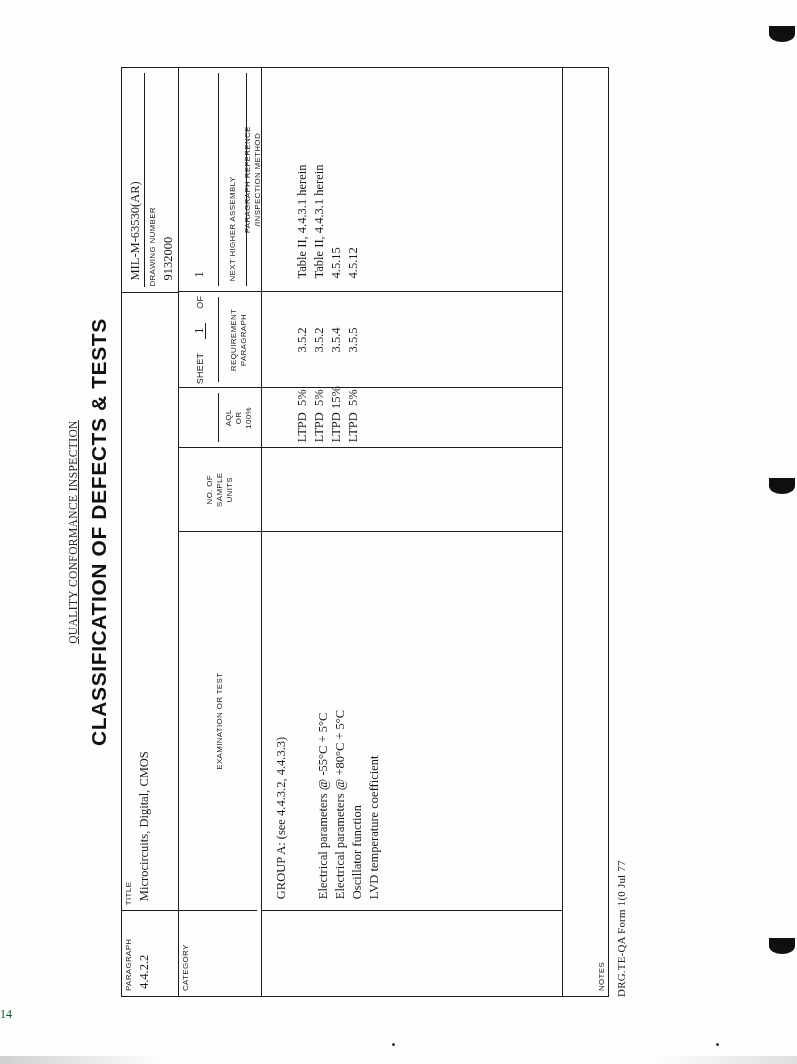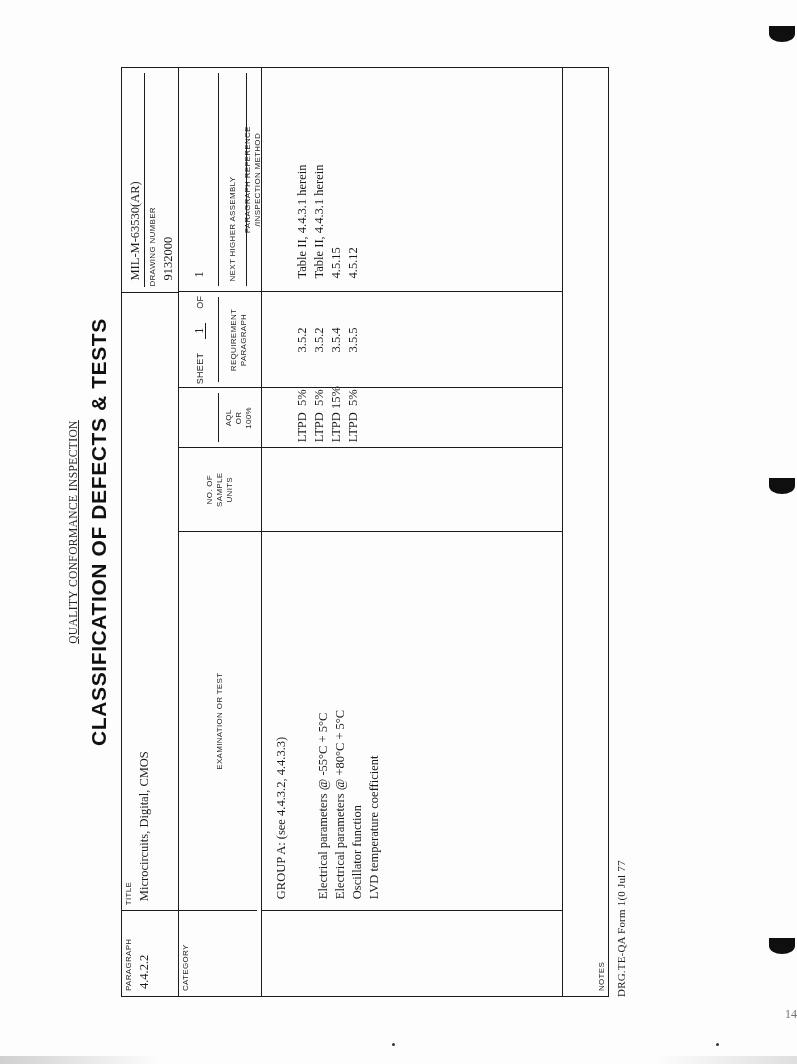--- a/index.html
+++ b/index.html
@@ -227,24 +227,23 @@
     font-size: 11px;
     color: #1f1f1f;
     letter-spacing: .2px;
   }
 
   
   .page-num {
     position: absolute;
     left: 0; right: 0;
     bottom: 42px;
-    text-align: right;
+    text-align: left;
     font-size: 12px;
-    color: #737373;
-    margin-left: 29px;
+    color: #14532d;
   }
   .dot-bottom {
     position: absolute;
     left: 392px;
     bottom: 18px;
     width: 3px; height: 3px;
     background: #333;
     border-radius: 50%;
   }
   .dot-bottom-r {

